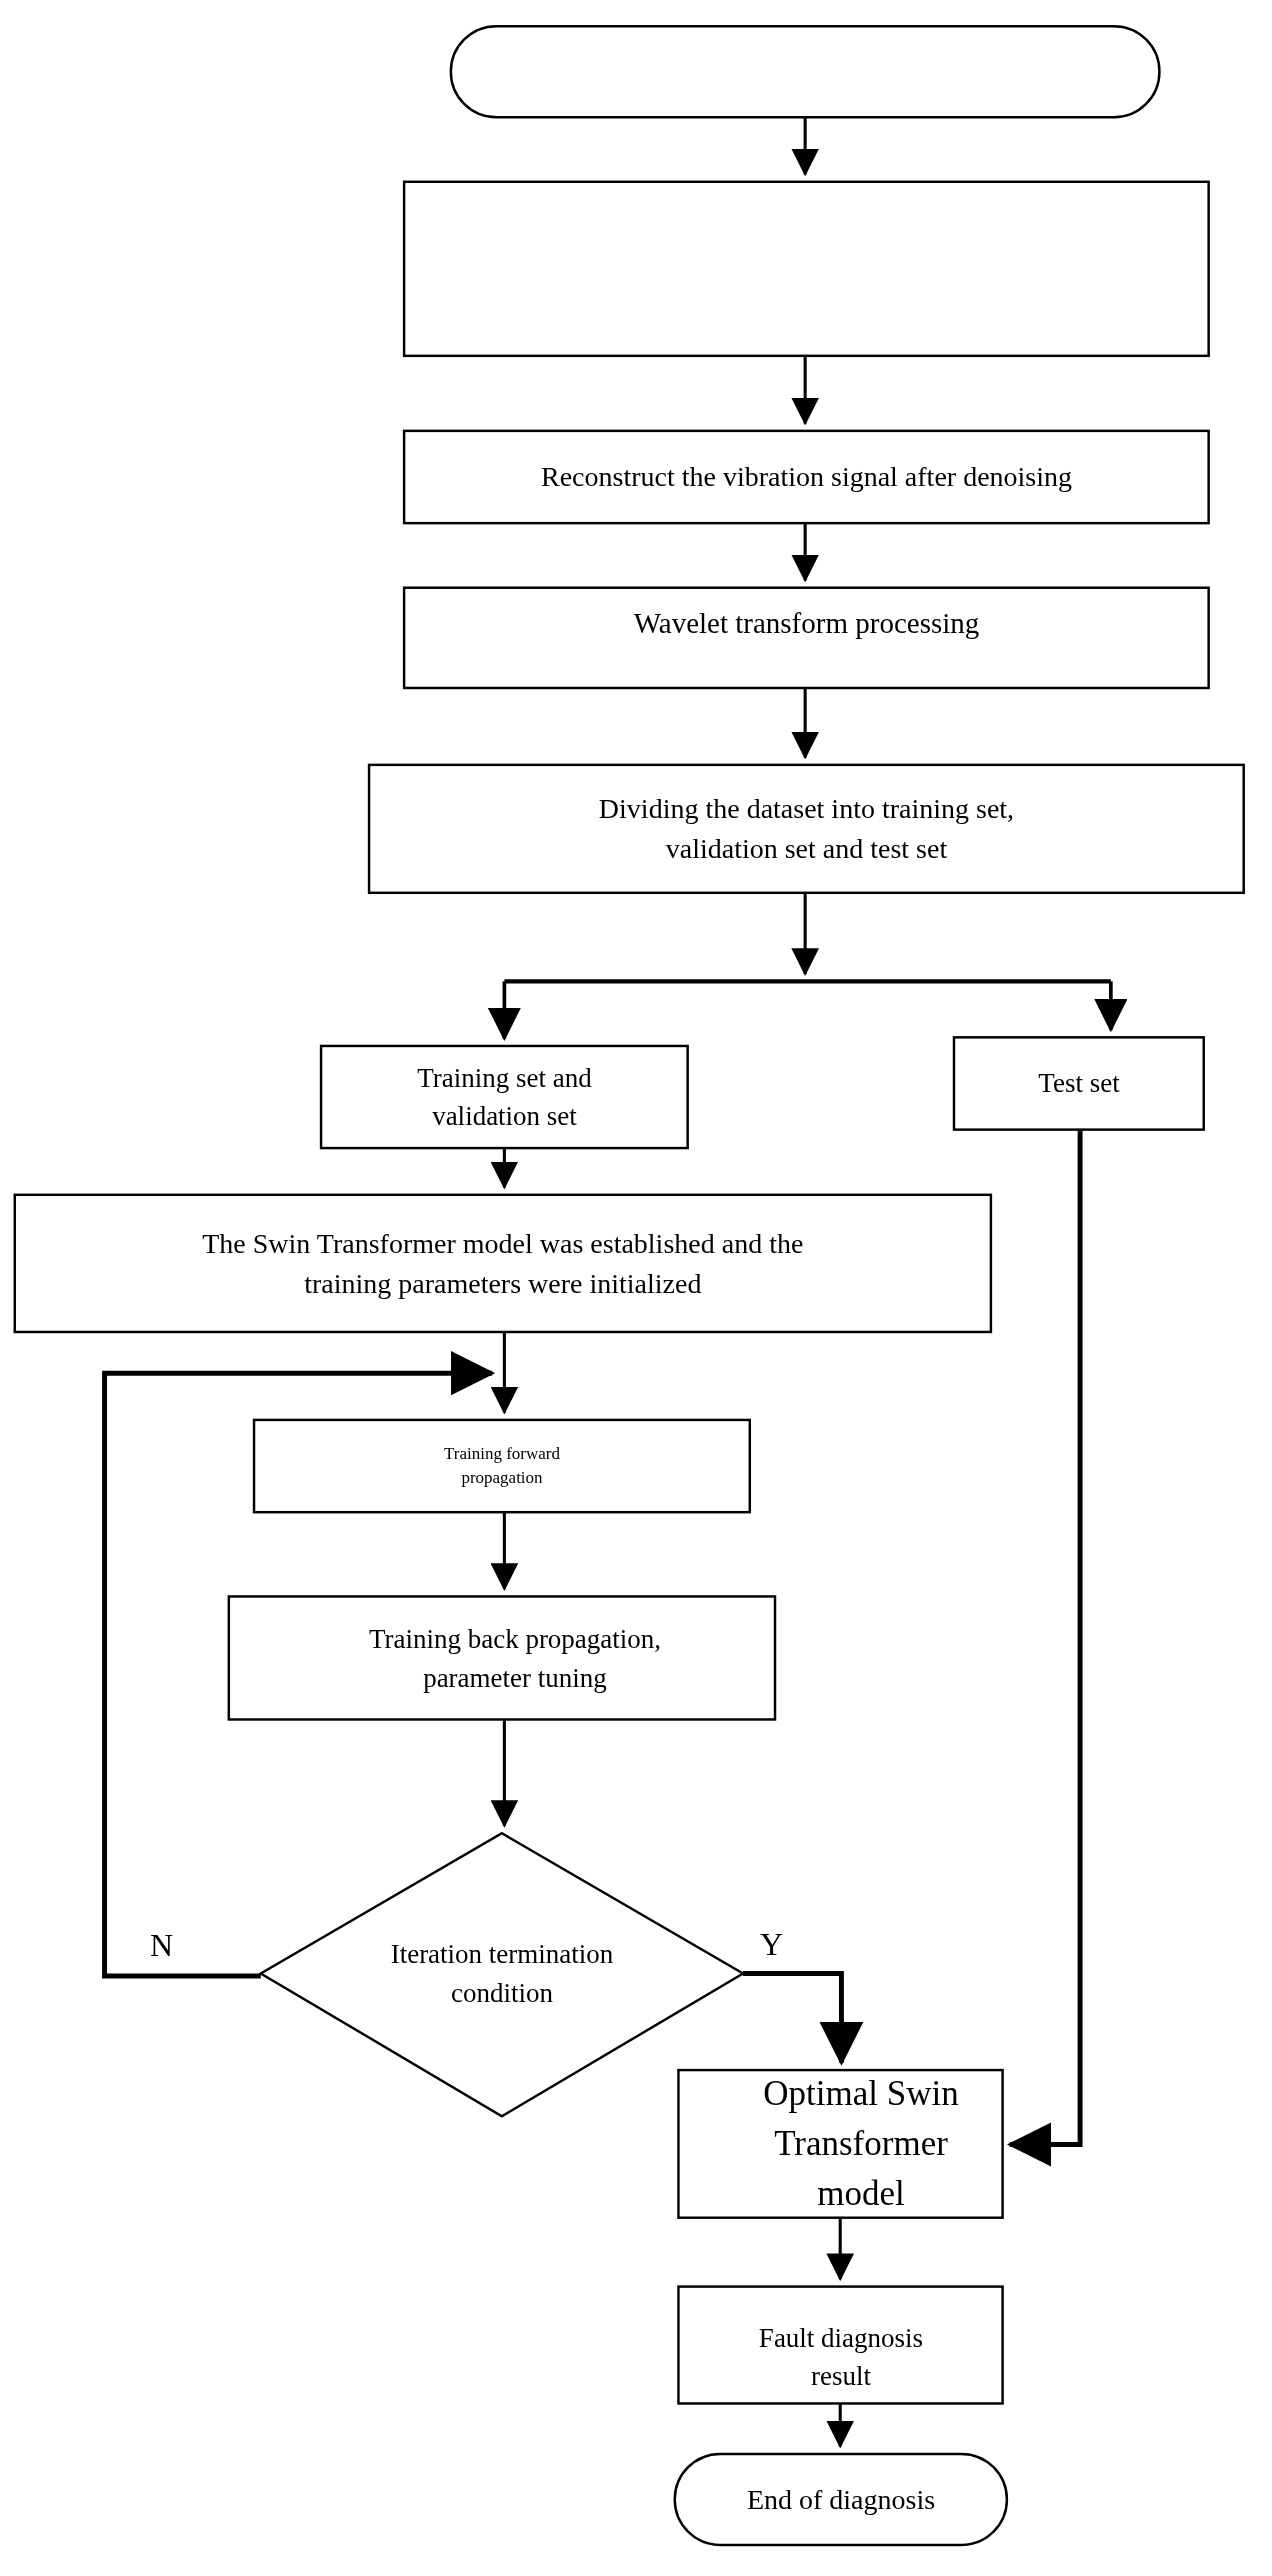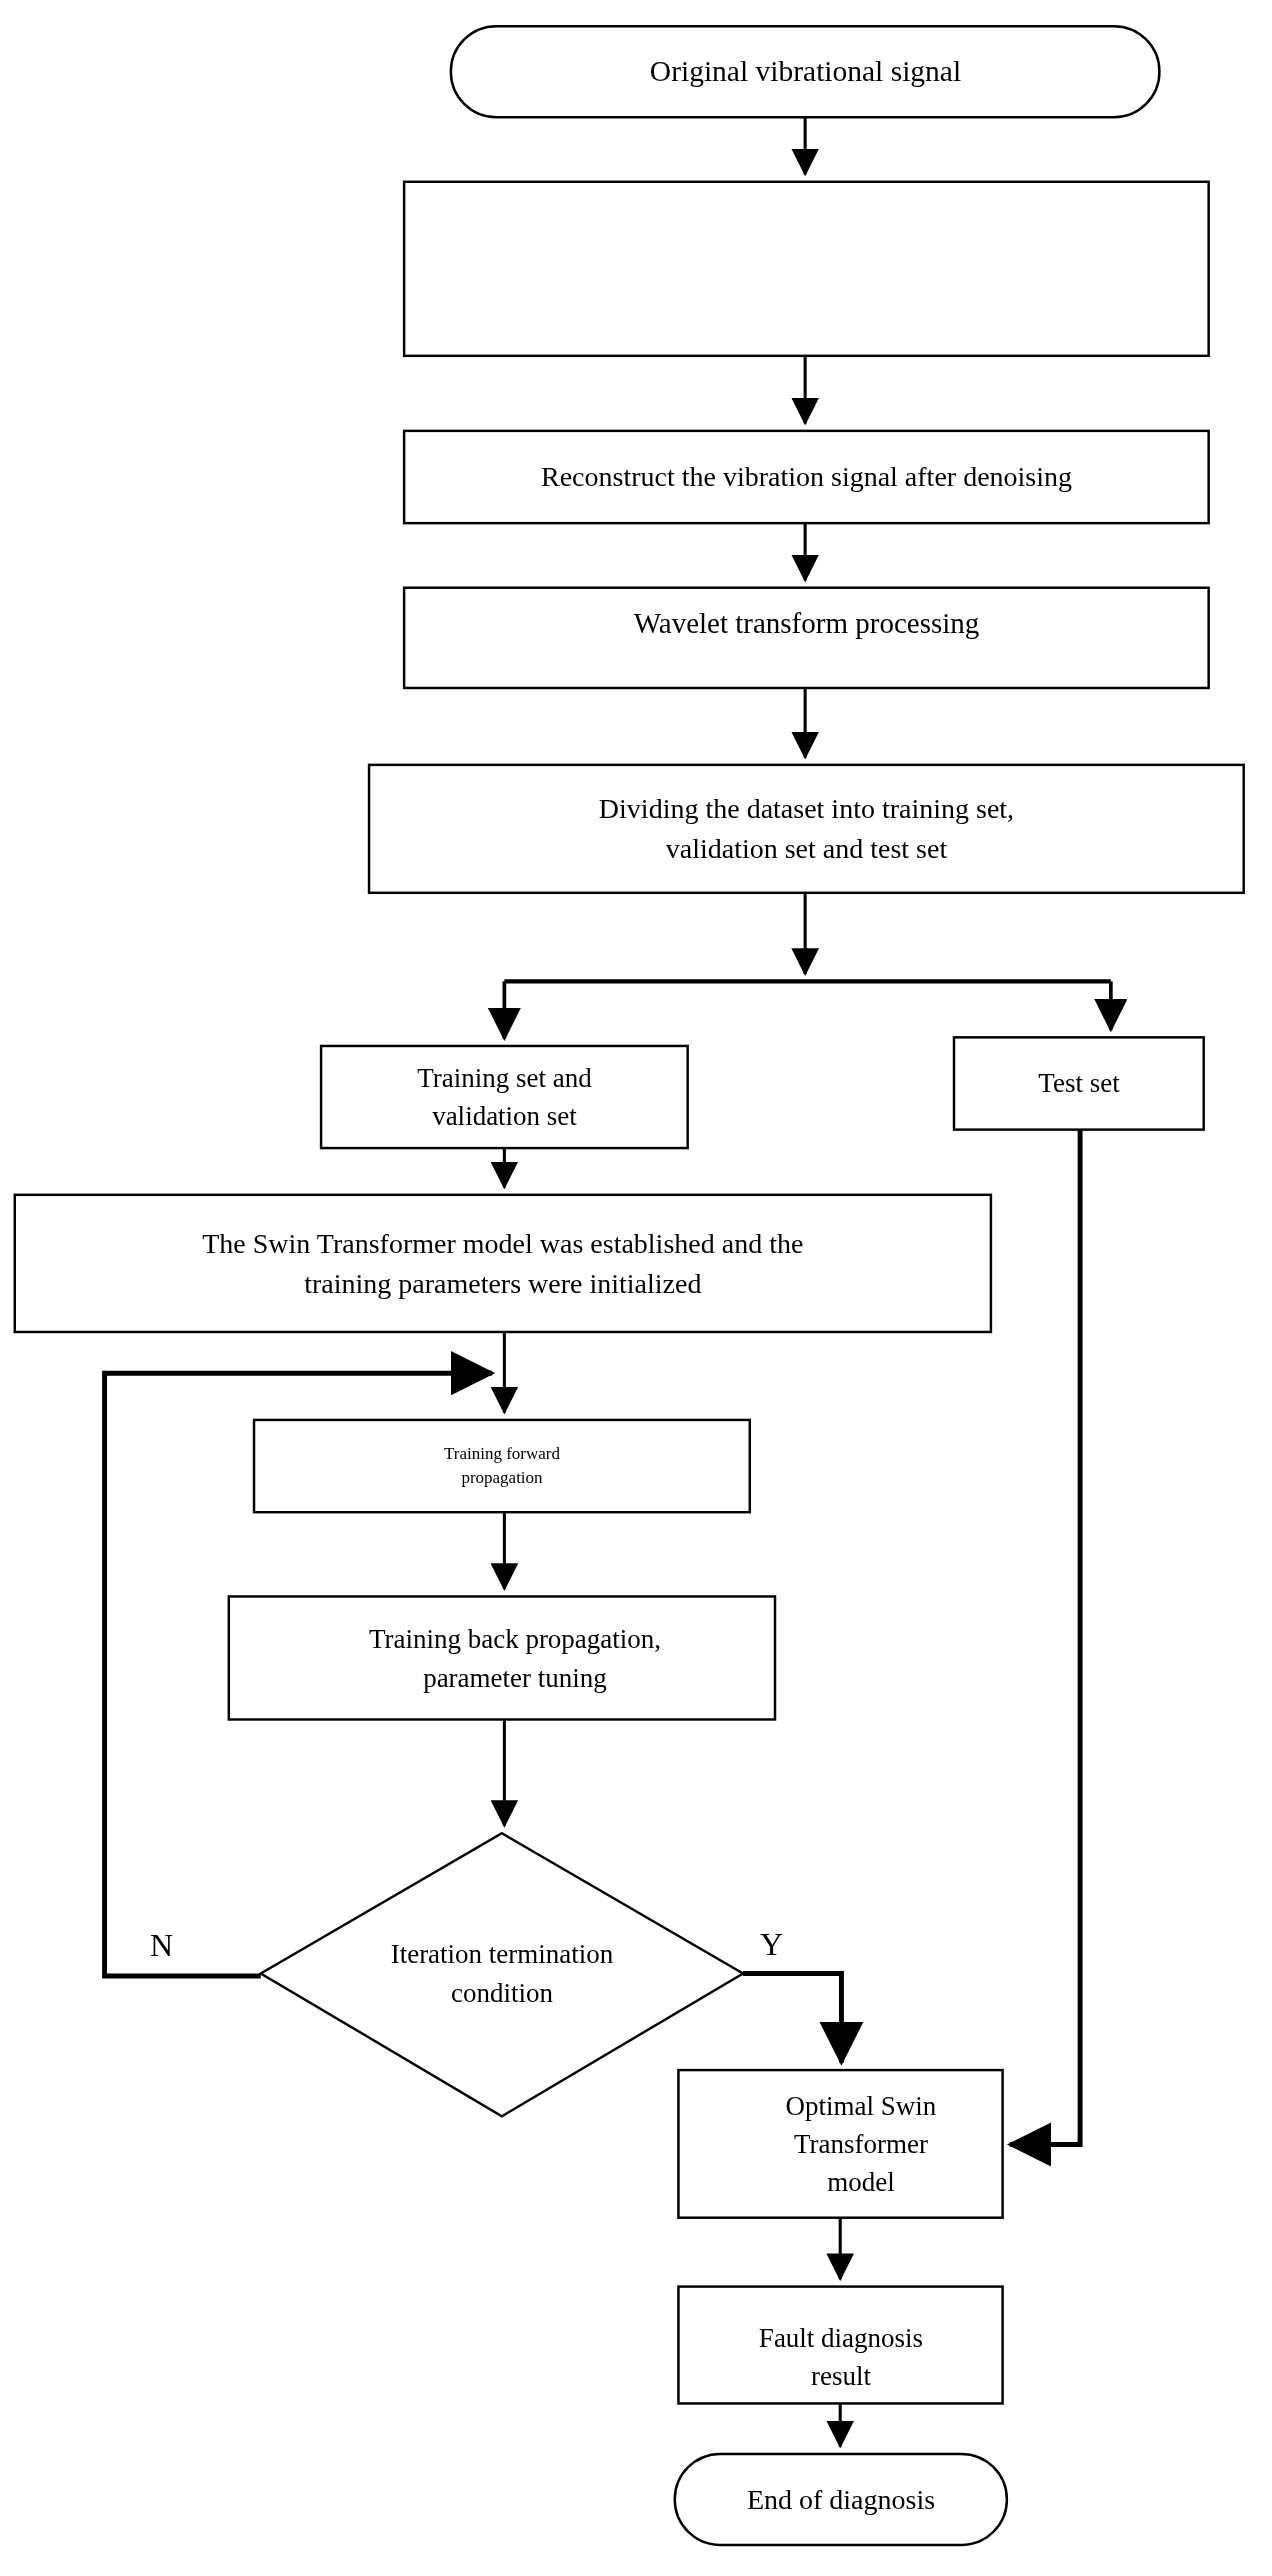--- a/index.html
+++ b/index.html
@@ -94,21 +94,20 @@
 
     <path d="M 1208 3208 L 1368 3208 L 1368 3353" stroke="#000" stroke-width="8" fill="none" marker-end="url(#ah)"></path>
 
     <path d="M 1756 1836 L 1756 3486 L 1642 3486" stroke="#000" stroke-width="8" fill="none" marker-end="url(#ah)"></path>
 
     <path d="M 1366 3605 L 1366 3705" stroke="#000" stroke-width="5" fill="none" marker-end="url(#ah)"></path>
 
     <path d="M 1366 3907 L 1366 3977" stroke="#000" stroke-width="5" fill="none" marker-end="url(#ah)"></path>
   </svg>
 
-  <div class="nlabel" style="left:451px;top:26px;width:709px;height:91px;font-size:29.5px;">Original vibrational signal</div>
 
 
   <div class="nlabel" style="left:404px;top:431px;width:805px;height:92px;font-size:28px;">Reconstruct the vibration signal after denoising</div>
 
   <div class="nlabel" style="left:404px;top:588px;width:805px;height:72px;font-size:29px;">Wavelet transform processing</div>
 
   <div class="nlabel" style="left:369px;top:765px;width:875px;height:128px;font-size:28px;">Dividing the dataset into training set,
 validation set and test set</div>
 
   <div class="nlabel" style="left:321px;top:1046px;width:367px;height:102px;font-size:27px;">Training set and
@@ -121,21 +120,21 @@
 
   <div class="nlabel" style="left:254px;top:1420px;width:496px;height:92px;font-size:17px;">Training forward
 propagation</div>
 
   <div class="nlabel" style="left:242px;top:1597px;width:546px;height:123px;font-size:27px;border-radius:11px;">Training back propagation,
 parameter tuning</div>
 
   <div class="nlabel" style="left:289px;top:1913px;width:426px;height:121px;font-size:27px;">Iteration termination
 condition</div>
 
-  <div class="nlabel" style="left:679px;top:2070px;width:364px;height:148px;font-size:27px;">Optimal Swin
+  <div class="nlabel" style="left:679px;top:2070px;width:364px;height:148px;font-size:35px;">Optimal Swin
 Transformer
 model</div>
 
   <div class="nlabel" style="left:679px;top:2287px;width:324px;height:140px;font-size:27px;">Fault diagnosis
 result</div>
 
   <div class="nlabel" style="left:675px;top:2454px;width:332px;height:91px;font-size:28px;">End of diagnosis</div>
 
   <div class="edge-tag" style="left:150px;top:1929px;">N</div>
 

